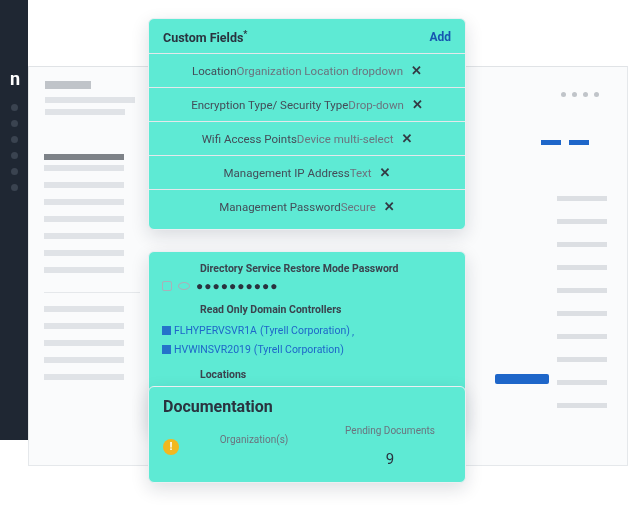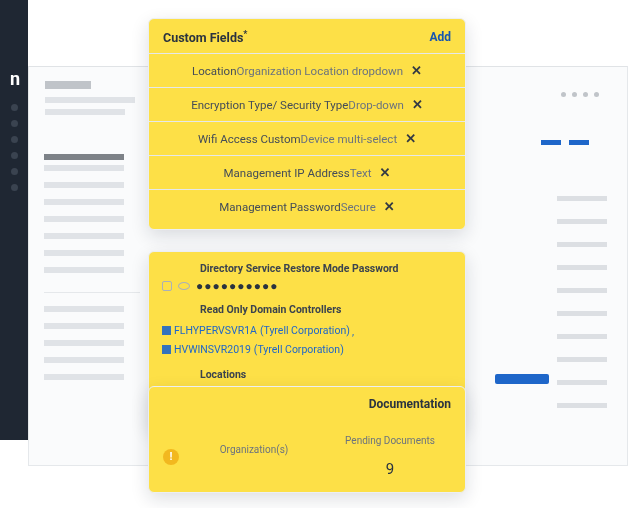--- a/index.html
+++ b/index.html
@@ -68,21 +68,21 @@
   width: 50px; display: flex; flex-direction: column; gap: 18px;
 }
 .skel-right-lines span { height: 5px; background: #dcdfe3; }
 .skel-blue-btn {
   position: absolute; right: 80px; top: 374px;
   width: 54px; height: 10px; background: #1e66c9; border-radius: 2px;
 }
 
 .card {
   position: absolute;
-  background: #fde047;
+  background: #5eead4;
   border-radius: 6px;
   box-shadow: 0 6px 18px rgba(20,30,50,0.14);
   border: 1px solid #eceff2;
 }
 .custom-fields {
   left: 148px; top: 18px; width: 318px;
   padding: 10px 0 6px;
 }
 .cf-header {
   display: flex; justify-content: space-between; align-items: center;
@@ -105,21 +105,21 @@
 .info-sec-title { font-size: 10.5px; font-weight: 700; color: #3b434e; margin-bottom: 4px; padding-left: 38px; }
 .info-icons { display: flex; align-items: center; gap: 6px; color: #aab0b9; font-size: 11px; margin-bottom: 10px; }
 .info-dots { letter-spacing: 1px; font-size: 12px; color: #2a333f; }
 .info-link { font-size: 10.5px; color: #1e66c9; display: inline-flex; align-items: center; gap: 3px; margin-right: 2px; }
 .info-icon-b { width: 9px; height: 9px; display: inline-block; background: #1e66c9; opacity: 0.9; }
 .info-line { margin-bottom: 10px; }
 .doc-card {
   left: 148px; top: 386px; width: 318px;
   padding: 10px 14px 14px;
 }
-.doc-title { font-size: 12px; font-weight: 700; color: #2a333f; margin-bottom: 24px; text-align: right; }
+.doc-title { font-size: 16px; font-weight: 700; color: #2a333f; margin-bottom: 9px; }
 .doc-row { display: flex; align-items: center; gap: 14px; }
 .doc-badge { width: 16px; height: 16px; border-radius: 50%; background: #f2b81f; display: flex; align-items: center; justify-content: center; color: #fff; font-size: 11px; font-weight: 700; }
 .doc-stat { flex: 1; text-align: center; }
 .doc-stat-lbl { font-size: 10px; color: #6b737e; margin-bottom: 14px; }
 .doc-stat-val { font-size: 15px; color: #2a333f; }
 </style>
 </head>
 <body>
 
 <div class="sidebar">
@@ -192,21 +192,21 @@
       </span>
   </div>
   <div class="cf-row">
     <span>Encryption Type/ Security Type</span>
     <span class="cf-right">
         <span>Drop-down</span>
         <span class="cf-x">✕</span>
       </span>
   </div>
   <div class="cf-row">
-    <span>Wifi Access Custom</span>
+    <span>Wifi Access Points</span>
     <span class="cf-right">
         <span>Device multi-select</span>
         <span class="cf-x">✕</span>
       </span>
   </div>
   <div class="cf-row">
     <span>Management IP Address</span>
     <span class="cf-right">
         <span>Text</span>
         <span class="cf-x">✕</span>

